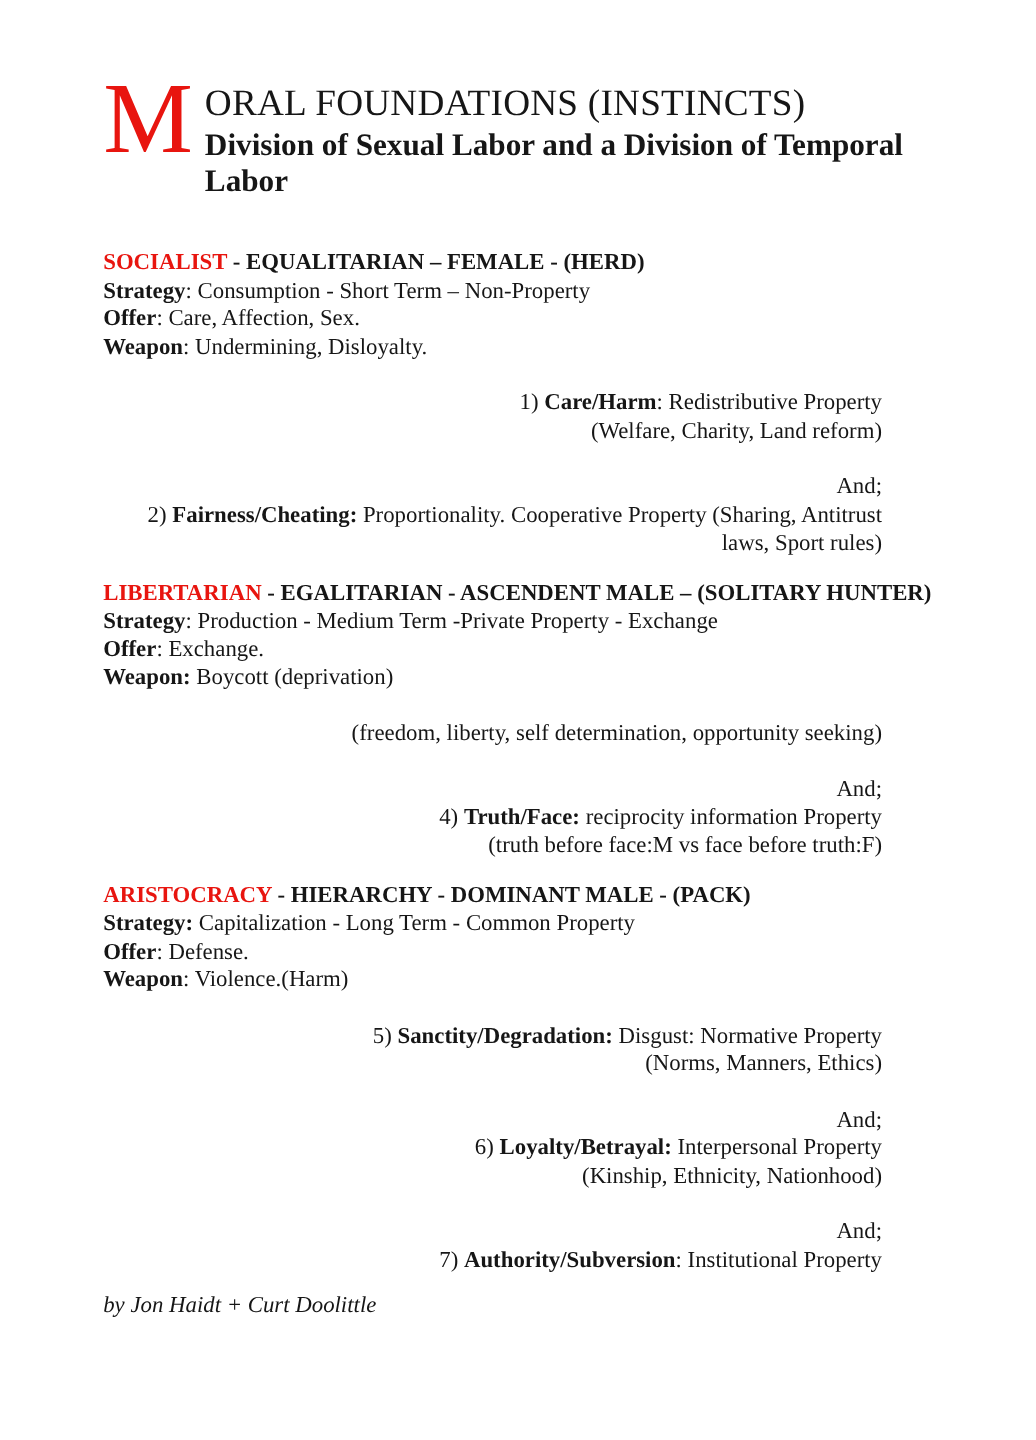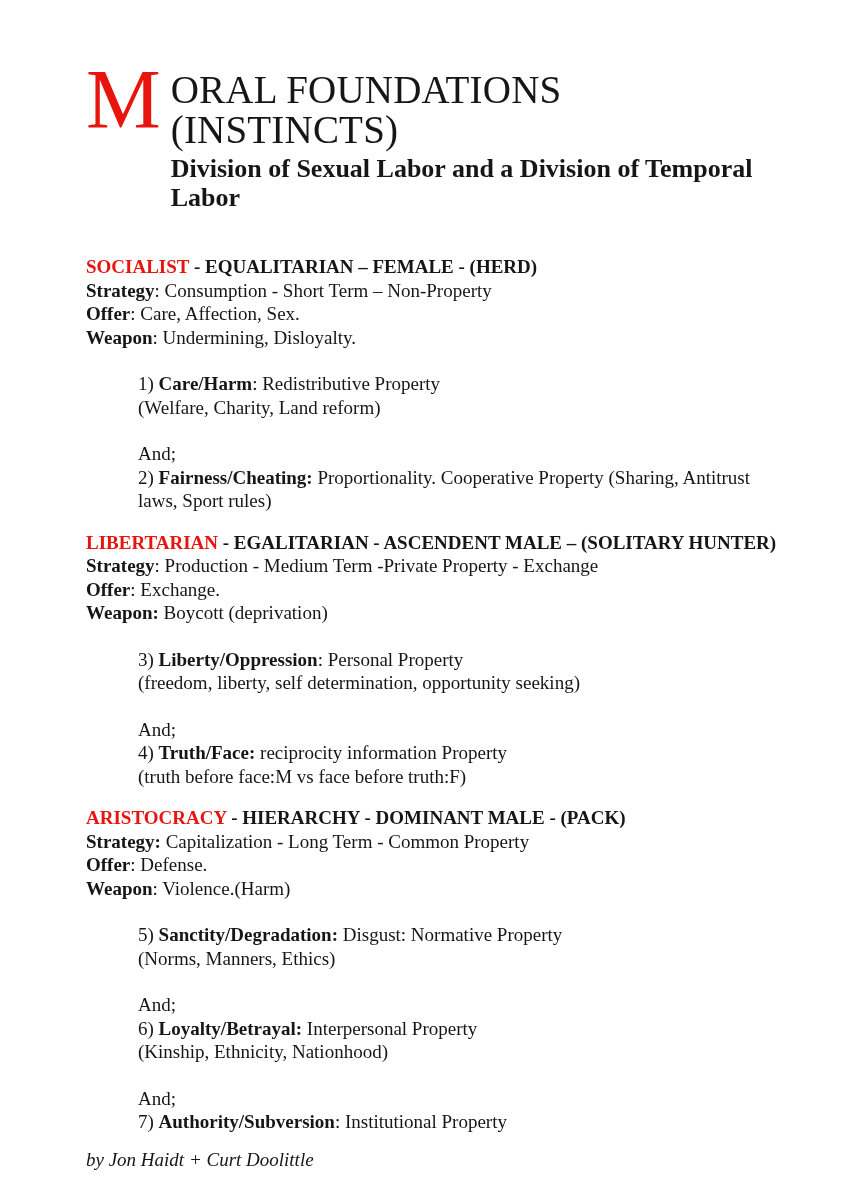--- a/index.html
+++ b/index.html
@@ -12,27 +12,27 @@
   }
   .page{padding:70px 78px 0 86px;}
   .masthead{display:flex;align-items:flex-start;margin:0 0 42px 0;}
   .dropcap{
     font-family:"Liberation Serif", serif;
     font-size:84px;line-height:0.72;font-weight:400;
     color:var(--accent);
     margin-right:10px;
   }
   .masthead-text{display:flex;flex-direction:column;}
-  .title{margin:0;font-size:39px;font-weight:400;line-height:1.02;letter-spacing:.2px;}
+  .title{margin:0;font-size:31px;font-weight:400;line-height:1.02;letter-spacing:.2px;}
   .subtitle{margin:4px 0 0 0;font-size:26px;font-weight:700;line-height:1.15;}
   .line{margin:0;font-size:19px;line-height:23.5px;}
   .heading{font-weight:700;}
   .red{color:var(--accent);}
   .section + .section{margin-top:18px;}
-  .items{margin:23px 0 0 52px;width:622px;}
+  .items{margin:23px 0 0 27px;width:622px;text-align:right;}
   .group + .group{margin-top:23px;}
   .byline{margin:14px 0 0 0;font-size:19px;line-height:23.5px;font-style:italic;}
   b{font-weight:700;}
 </style>
 </head>
 <body>
 
 <div class="page">
 
   <header class="masthead">
@@ -62,21 +62,20 @@
   </section>
 
   <section class="section">
     <p class="line heading"><span class="red">LIBERTARIAN</span><span> - EGALITARIAN - ASCENDENT MALE – (SOLITARY HUNTER)</span></p>
     <p class="line"><b>Strategy</b><span>: Production - Medium Term -Private Property - Exchange</span></p>
     <p class="line"><b>Offer</b><span>: Exchange.</span></p>
     <p class="line"><b>Weapon:</b><span> Boycott (deprivation)</span></p>
 
     <div class="items">
       <div class="group">
-        <p class="line"><span>3) </span><b>Liberty/Oppression</b><span>: Personal Property</span></p>
         <p class="line">(freedom, liberty, self determination, opportunity seeking)</p>
       </div>
       <div class="group">
         <p class="line">And;</p>
         <p class="line"><span>4) </span><b>Truth/Face:</b><span> reciprocity information Property</span></p>
         <p class="line">(truth before face:M vs face before truth:F)</p>
       </div>
     </div>
   </section>
 

